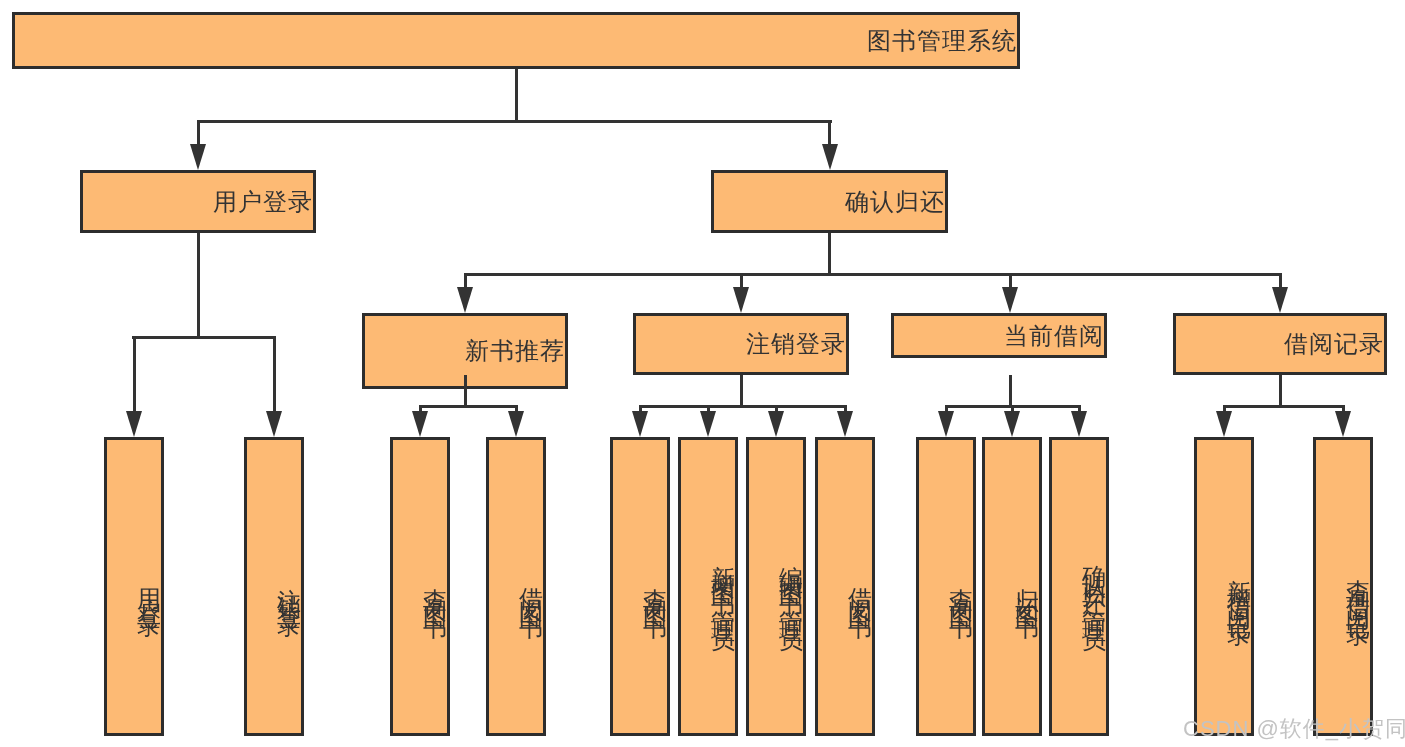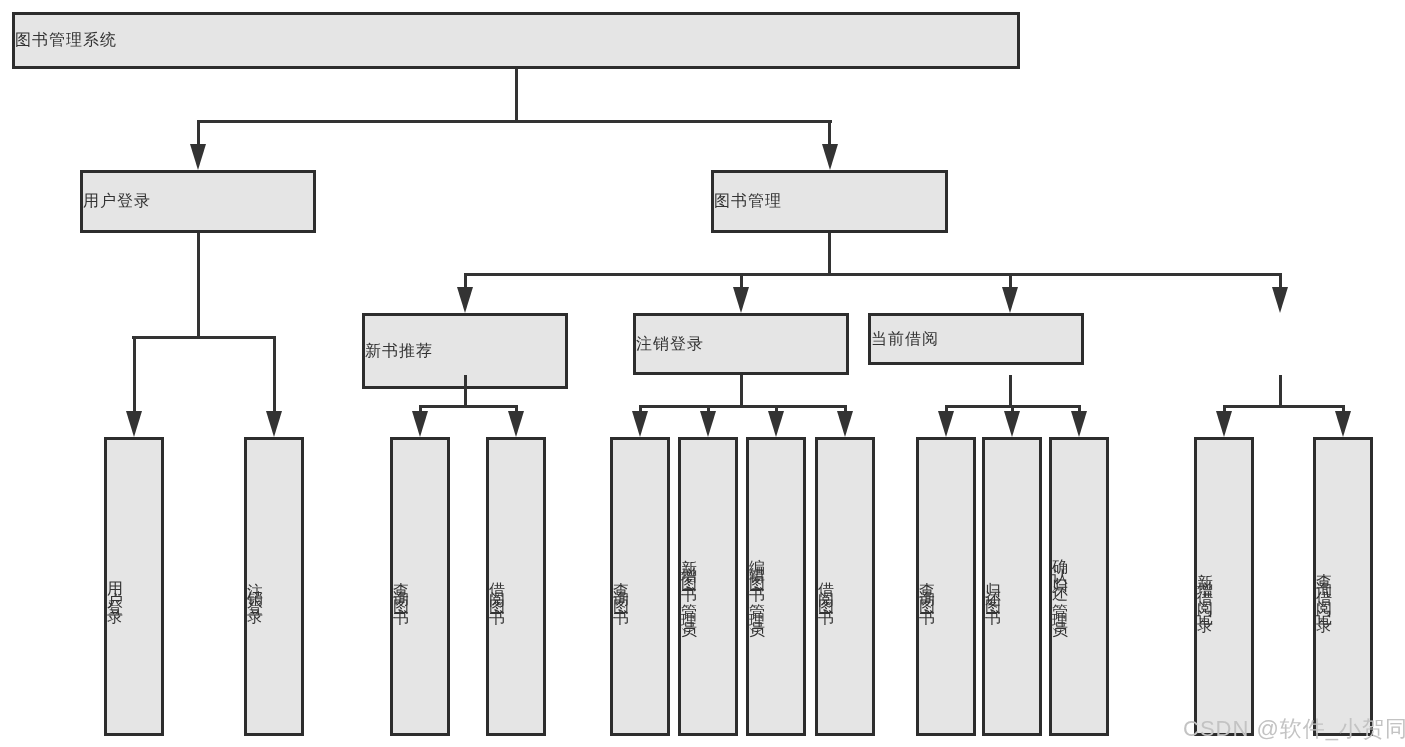--- a/index.html
+++ b/index.html
@@ -6,28 +6,28 @@
   .canvas {
     position: relative;
     width: 1405px;
     height: 747px;
     background: #ffffff;
     font-family: "Liberation Sans", sans-serif;
     overflow: hidden;
   }
   .box {
     position: absolute;
-    background: #e5e5e5;
+    background: #fdba74;
     border: 3px solid #2d2d2d;
     box-sizing: border-box;
     display: flex;
     align-items: center;
-    justify-content: flex-start;
+    justify-content: flex-end;
     color: #333333;
-    font-size: 16px;
+    font-size: 24px;
     letter-spacing: 1px;
   }
   .leaf {
     top: 437px;
     width: 60px;
     height: 299px;
   }
   .vtext {
     writing-mode: vertical-rl;
     line-height: 1;
@@ -75,21 +75,21 @@
   <div class="hline" style="left:196.5px;top:120px;width:635px"></div>
   <div class="vline" style="left:196.5px;top:120px;height:26px"></div>
   <div class="arrow" style="left:190px;top:144px"></div>
   <div class="vline" style="left:828px;top:120px;height:26px"></div>
   <div class="arrow" style="left:821.5px;top:144px"></div>
 
   <div class="box" style="left:80px;top:170px;width:236px;height:63px">
     <span>用户登录</span>
   </div>
   <div class="box" style="left:711px;top:170px;width:237px;height:63px">
-    <span>图书管理</span>
+    <span>确认归还</span>
   </div>
 
   <div class="vline" style="left:196.5px;top:233px;height:106px"></div>
   <div class="hline" style="left:132px;top:336px;width:143px"></div>
   <div class="vline" style="left:132.5px;top:336px;height:77px"></div>
   <div class="arrow" style="left:126px;top:411px"></div>
   <div class="vline" style="left:272.5px;top:336px;height:77px"></div>
   <div class="arrow" style="left:266px;top:411px"></div>
 
   <div class="vline" style="left:828px;top:233px;height:43px"></div>
@@ -102,22 +102,25 @@
   <div class="arrow" style="left:1002px;top:287px"></div>
   <div class="vline" style="left:1278.5px;top:273px;height:16px"></div>
   <div class="arrow" style="left:1272px;top:287px"></div>
 
   <div class="box" style="left:362px;top:313px;width:206px;height:76px">
     <span>新书推荐</span>
   </div>
   <div class="box" style="left:633px;top:313px;width:216px;height:62px">
     <span>注销登录</span>
   </div>
-  <div class="box" style="left:868px;top:313px;width:216px;height:52px">
+  <div class="box" style="left:891px;top:313px;width:216px;height:45px">
     <span>当前借阅</span>
+  </div>
+  <div class="box" style="left:1173px;top:313px;width:214px;height:62px">
+    <span>借阅记录</span>
   </div>
 
   <div class="vline" style="left:463.5px;top:375px;height:33px"></div>
   <div class="hline" style="left:418.5px;top:405px;width:99px"></div>
   <div class="vline" style="left:418.5px;top:405px;height:8px"></div>
   <div class="arrow" style="left:412px;top:411px"></div>
   <div class="vline" style="left:514.5px;top:405px;height:8px"></div>
   <div class="arrow" style="left:508px;top:411px"></div>
 
   <div class="vline" style="left:739.5px;top:375px;height:33px"></div>

